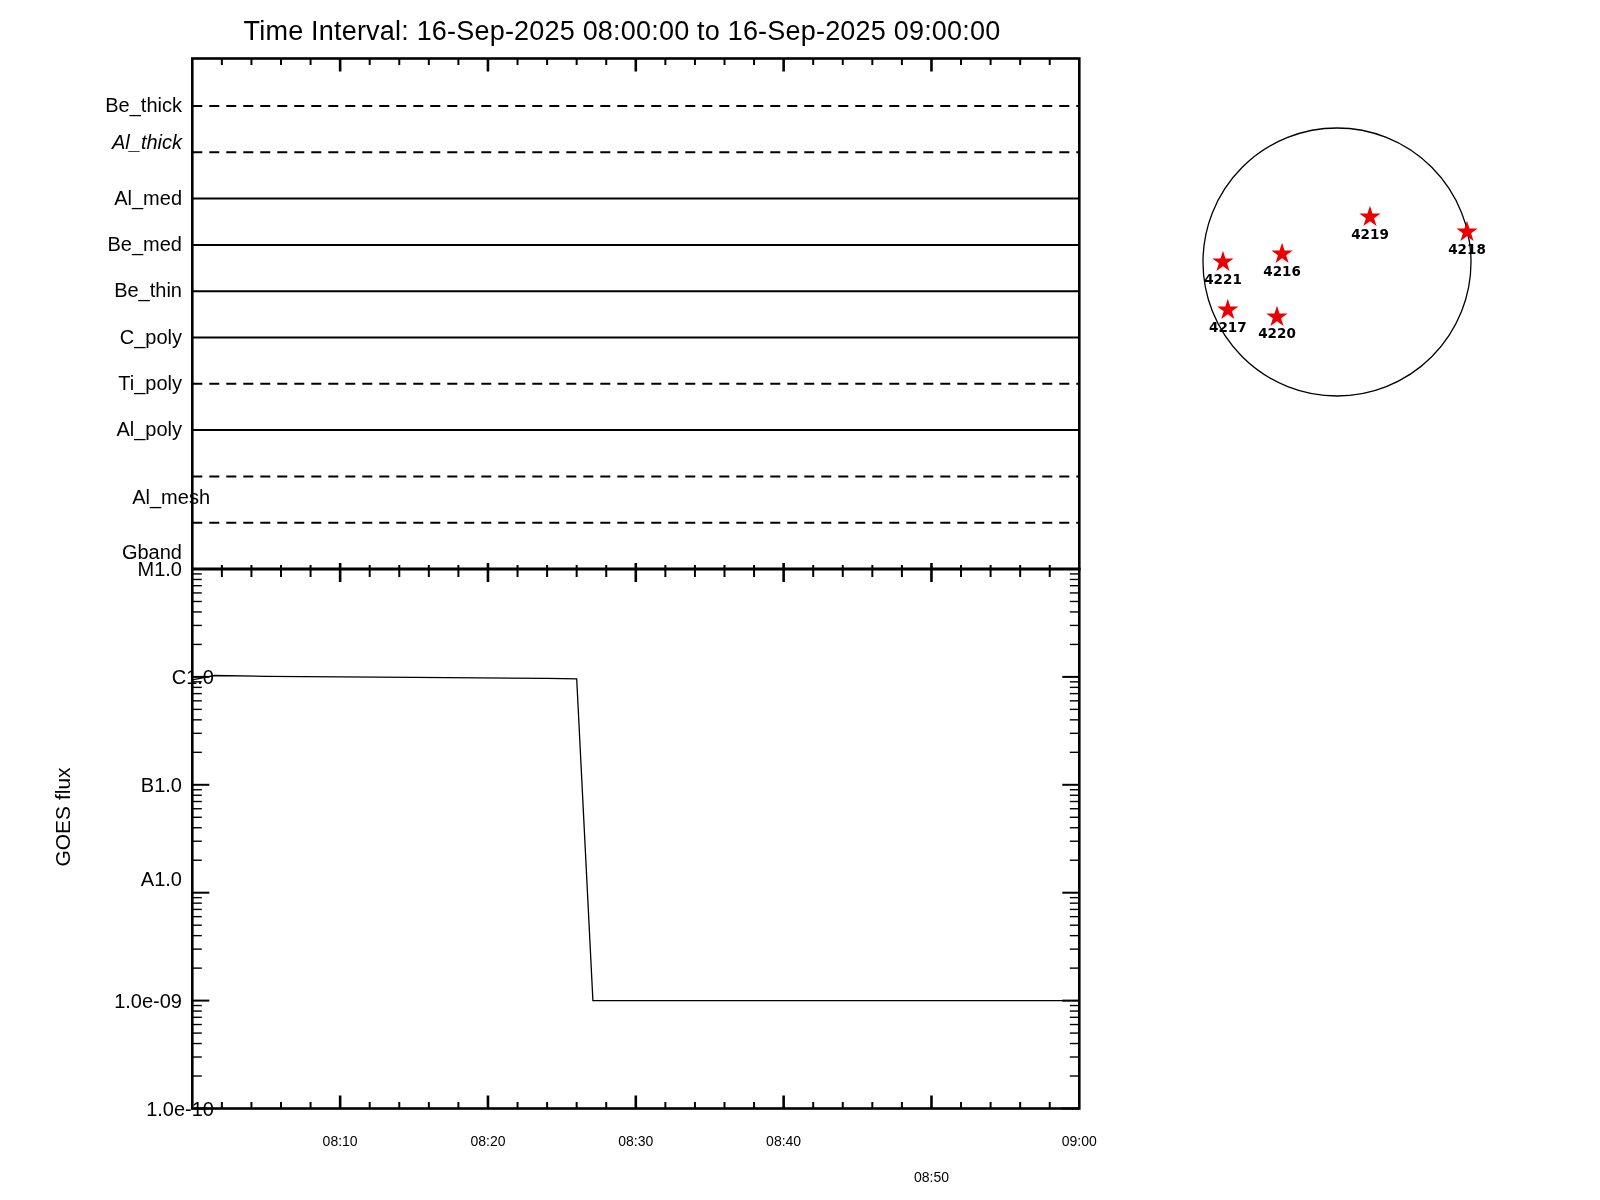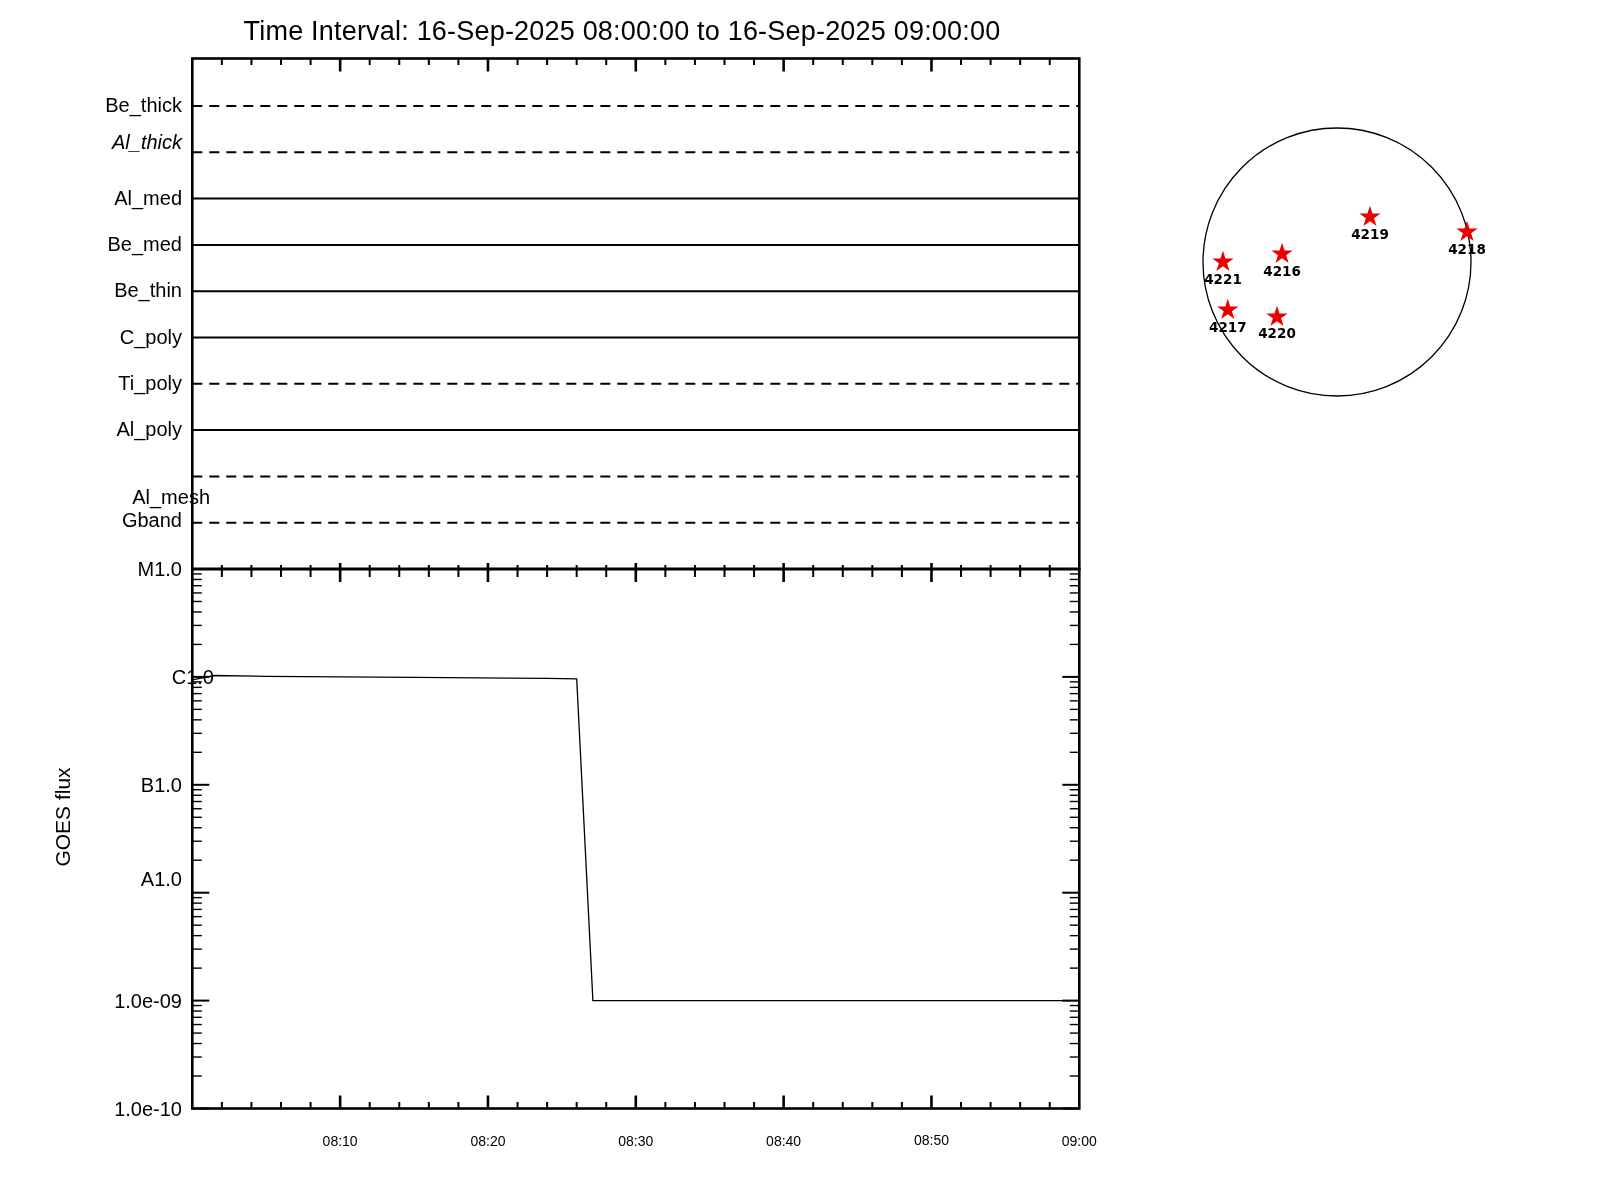--- a/index.html
+++ b/index.html
@@ -229,36 +229,36 @@
 <div id="filter-labels">
     <div class="tick-label right-al" style="top: 92px;">Be_thick</div>
     <div class="tick-label right-al" style="top: 129px; font-style: italic;">Al_thick</div>
     <div class="tick-label right-al" style="top: 184.6px;">Al_med</div>
     <div class="tick-label right-al" style="top: 230.9px;">Be_med</div>
     <div class="tick-label right-al" style="top: 277.2px;">Be_thin</div>
     <div class="tick-label right-al" style="top: 323.5px;">C_poly</div>
     <div class="tick-label right-al" style="top: 369.8px;">Ti_poly</div>
     <div class="tick-label right-al" style="top: 416.1px;">Al_poly</div>
     <div class="tick-label right-al" style="top: 484px; padding-left: 28px;">Al_mesh</div>
-    <div class="tick-label right-al" style="top: 507px;">Gband</div>
+    <div class="tick-label right-al" style="top: 539px;">Gband</div>
   </div>
 <div id="goes-ytick-labels">
     <div class="tick-label right-al" style="top: 556px;">M1.0</div>
     <div class="tick-label right-al" style="top: 663.9px; padding-left: 32px;">C1.0</div>
     <div class="tick-label right-al" style="top: 771.8px;">B1.0</div>
     <div class="tick-label right-al" style="top: 866px;">A1.0</div>
     <div class="tick-label right-al" style="top: 987.6px;">1.0e-09</div>
-    <div class="tick-label right-al" style="top: 1095.5px;">1.0e-10</div>
+    <div class="tick-label right-al" style="top: 1095.5px; margin-left: 32px;">1.0e-10</div>
   </div>
 <div id="goes-xtick-labels">
     <div class="tick-label center-al xlab" style="left: 280.133px; width: 120px; top: 1128px;">08:10</div>
     <div class="tick-label center-al xlab" style="left: 427.967px; width: 120px; top: 1128px;">08:20</div>
     <div class="tick-label center-al xlab" style="left: 575.8px; width: 120px; top: 1128px;">08:30</div>
     <div class="tick-label center-al xlab" style="left: 723.633px; width: 120px; top: 1128px;">08:40</div>
-    <div class="tick-label center-al xlab" style="left: 871.467px; width: 120px; top: 1127px;">08:50</div>
+    <div class="tick-label center-al xlab" style="left: 871.467px; width: 120px; top: 1164px;">08:50</div>
     <div class="tick-label center-al xlab" style="left: 1019.3px; width: 120px; top: 1128px;">09:00</div>
   </div>
 
 <div id="ylabel" class="abs">GOES flux</div>
 
 <svg id="sun-svg" style="left:1190px;top:115px;" width="320" height="300" viewBox="0 0 320 300">
     <circle cx="147" cy="147" r="134" fill="none" stroke="#000" stroke-width="1.3"></circle>
     <path d="M92.06,127.76L94.59,135.48L102.71,135.50L96.15,140.29L98.64,148.02L92.06,143.26L85.48,148.02L87.97,140.29L81.41,135.50L89.53,135.48Z" fill="#ea0000"></path>
     <text x="92.1" y="160.5" text-anchor="middle" fill="#000" font-family="&quot;DejaVu Sans&quot;,sans-serif" font-size="13.5" font-weight="700">4216</text>
     <path d="M37.79,183.77L40.32,191.49L48.44,191.51L41.88,196.30L44.37,204.03L37.79,199.27L31.21,204.03L33.70,196.30L27.14,191.51L35.26,191.49Z" fill="#ea0000"></path>

